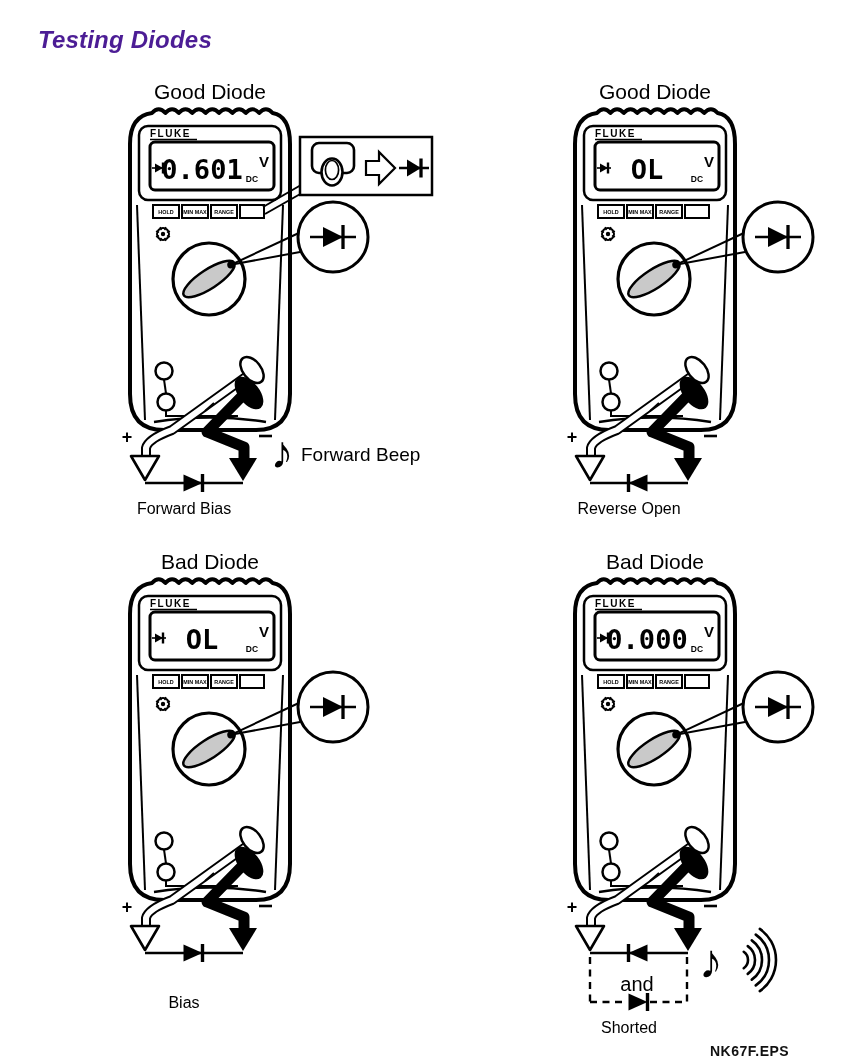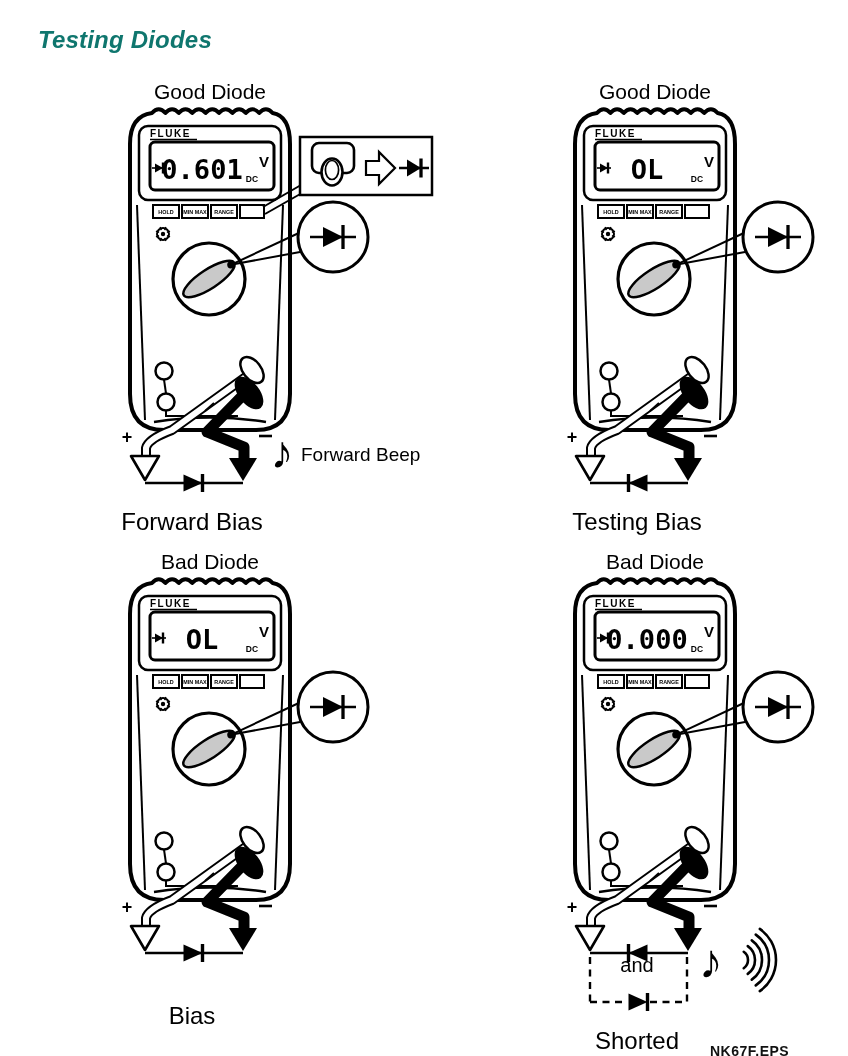--- a/index.html
+++ b/index.html
@@ -10,40 +10,40 @@
   .page-title{
     position:absolute;left:38px;top:26px;
     font-size:24px;font-weight:bold;font-style:italic;letter-spacing:.2px;
   }
   .panel{position:absolute;width:460px;height:500px;}
   .panel-title{
     position:absolute;top:0;left:210px;transform:translateX(-50%);
     font-size:21px;white-space:nowrap;
   }
   .bias-caption{
-    position:absolute;left:192px;transform:translateX(-50%);
-    font-size:24px;white-space:nowrap;margin-top:8px;
+    position:absolute;left:184px;transform:translateX(-50%);
+    font-size:16px;white-space:nowrap;
   }
   .mid-caption{
     position:absolute;left:192px;transform:translateX(-50%);
     font-size:20px;white-space:nowrap;
   }
   .note-label{
     position:absolute;left:301px;top:364px;font-size:19px;white-space:nowrap;
   }
   .eps-caption{
     position:absolute;left:710px;top:1043px;
     font-size:14px;font-weight:bold;letter-spacing:.5px;color:#111;
   }
   svg{position:absolute;left:0;top:0;overflow:visible;}
 </style>
 </head>
 <body>
 
-<div class="page-title" style="color: #0f766e;">Testing Diodes</div>
+<div class="page-title" style="color: #4c1d95;">Testing Diodes</div>
 
 <div id="panels">
     <div class="panel" style="left: 0px; top: 80px;">
       <div class="panel-title">Good Diode</div>
       <svg width="460" height="500" viewBox="0 0 460 500">
         <path d="M130,64 Q130,36 152,33 q6.7,-7.5 13.4,0 q6.7,-7.5 13.4,0 q6.7,-7.5 13.4,0 q6.7,-7.5 13.4,0 q6.7,-7.5 13.4,0 q6.7,-7.5 13.4,0 q6.7,-7.5 13.4,0 q6.7,-7.5 13.4,0 q6.7,-7.5 13.4,0 Q290,36 290,64 L290,314 Q290,350 256,350 L164,350 Q130,350 130,314 Z" fill="#fff" stroke="#000" stroke-width="4" stroke-linejoin="round"></path>
         <rect x="139" y="46" width="142" height="74" rx="9" fill="none" stroke="#000" stroke-width="2.5"></rect>
         <g>
         <text x="150" y="57" font-size="10" font-weight="bold" letter-spacing="1.5" font-family="Liberation Sans, sans-serif">FLUKE</text>
         <line x1="150" y1="59.5" x2="197" y2="59.5" stroke="#000" stroke-width="1.5"></line>
@@ -232,21 +232,21 @@
         <text x="127" y="363" font-size="18" font-weight="bold" text-anchor="middle">+</text>
         <line x1="259" y1="356" x2="272" y2="356" stroke="#000" stroke-width="2.6"></line>
         <polygon points="131,376 159,376 145,400" fill="#fff" stroke="#000" stroke-width="2.6" stroke-linejoin="round"></polygon>
         <polygon points="229,378 257,378 243,401" fill="#000"></polygon>
         <line x1="145" y1="403" x2="243" y2="403" stroke="#000" stroke-width="2.4"></line>
         <g>
           <polygon points="202.5,394.5 202.5,411.5 183.5,403" fill="#000"></polygon>
           <line x1="183.5" y1="394" x2="183.5" y2="412" stroke="#000" stroke-width="3.4000000000000004"></line>
         </g>
       </svg>
-      <div class="bias-caption" style="top: 420px;">Testing Bias</div>
+      <div class="bias-caption" style="top: 420px;">Reverse Open</div>
     </div>
     <div class="panel" style="left: 0px; top: 550px;">
       <div class="panel-title">Bad Diode</div>
       <svg width="460" height="500" viewBox="0 0 460 500">
         <path d="M130,64 Q130,36 152,33 q6.7,-7.5 13.4,0 q6.7,-7.5 13.4,0 q6.7,-7.5 13.4,0 q6.7,-7.5 13.4,0 q6.7,-7.5 13.4,0 q6.7,-7.5 13.4,0 q6.7,-7.5 13.4,0 q6.7,-7.5 13.4,0 q6.7,-7.5 13.4,0 Q290,36 290,64 L290,314 Q290,350 256,350 L164,350 Q130,350 130,314 Z" fill="#fff" stroke="#000" stroke-width="4" stroke-linejoin="round"></path>
         <rect x="139" y="46" width="142" height="74" rx="9" fill="none" stroke="#000" stroke-width="2.5"></rect>
         <g>
         <text x="150" y="57" font-size="10" font-weight="bold" letter-spacing="1.5" font-family="Liberation Sans, sans-serif">FLUKE</text>
         <line x1="150" y1="59.5" x2="197" y2="59.5" stroke="#000" stroke-width="1.5"></line>
         </g>
@@ -434,18 +434,18 @@
         </g>
         <text x="266" y="428" font-size="48" font-weight="bold" text-anchor="middle">♪</text>
         <g fill="none" stroke="#000" stroke-width="2.6" stroke-linecap="round">
           <path d="M 298.73576436351044,401.8084795571101 A 10 10 0 0 1 298.73576436351044,418.1915204428899"></path>
           <path d="M 302.7507994179678,396.07441524708713 A 17 17 0 0 1 302.7507994179678,423.92558475291287"></path>
           <path d="M 306.7658344724251,390.3403509370642 A 24 24 0 0 1 306.7658344724251,429.6596490629358"></path>
           <path d="M 310.78086952688244,384.60628662704124 A 31 31 0 0 1 310.78086952688244,435.39371337295876"></path>
           <path d="M 314.79590458133976,378.8722223170183 A 38 38 0 0 1 314.79590458133976,441.1277776829817"></path>
         </g>
       </svg>
-      <div class="mid-caption" style="top: 404px;">and</div>
+      <div class="mid-caption" style="top: 423px;">and</div>
       <div class="bias-caption" style="top: 469px;">Shorted</div>
     </div>
   </div>
 
 <div class="eps-caption">NK67F.EPS</div>
 
 </body></html>

